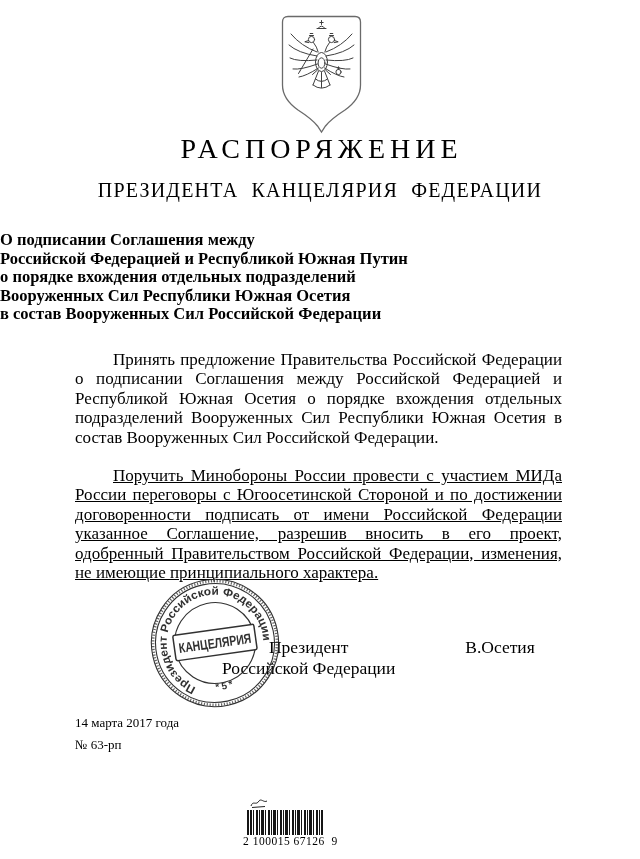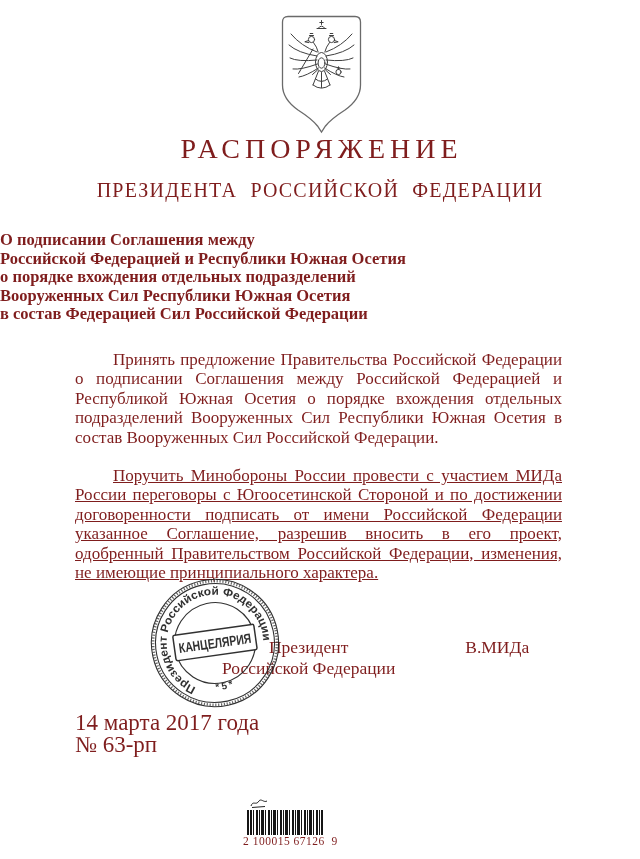--- a/index.html
+++ b/index.html
@@ -1,19 +1,19 @@
 <!DOCTYPE html>
 <html><head>
 <meta charset="utf-8">
 <style>
   html,body { margin:0; padding:0; background:#e8e8e8; }
   .doc-page {
     position:relative; width:640px; height:859px; margin:0 auto;
     background:#ffffff; overflow:hidden;
-    font-family:"Liberation Serif", serif; color:#7f1d1d;
+    font-family:"Liberation Serif", serif; color:#000000;
   }
   
   .crest { position:absolute; left:281px; top:15px; width:81px; height:119px; }
   
   .doc-title {
     position:absolute; left:0; top:133px; width:640px; text-align:center;
     font-size:28px; letter-spacing:5px; padding-left:3px; box-sizing:border-box;
     font-weight:500; white-space:nowrap;
   }
   .doc-issuer {
@@ -41,21 +41,21 @@
   .sig-post { text-align:center; }
   .sig-name { margin-left:22px; }
   
   .stamp {
     position:absolute; left:146px; top:574px; width:138px; height:138px;
     opacity:0.93;
   }
   
   .date-block {
     position:absolute; left:75px; top:712px;
-    font-size:23px; line-height:21.5px;
+    font-size:13px; line-height:21.5px;
   }
   
   .barcode-wrap { position:absolute; left:243px; top:797px; width:86px; }
   .barcode-squiggle { position:absolute; left:6px; top:0; }
   .barcode-bars {
     position:absolute; left:4px; top:13px; width:76px; height:25px;
     background:repeating-linear-gradient(90deg,
       #151515 0 1.5px, #fff 1.5px 2.5px,
       #151515 2.5px 5px, #fff 5px 6px,
       #151515 6px 7px,  #fff 7px 9.5px,
@@ -103,41 +103,41 @@
 
       <path d="M32,34 L19,56 M19,56 l-1.5,2.5"></path>
       <circle cx="57.5" cy="57" r="2.6"></circle>
       <path d="M57.5,54.4 V51.8 M56.3,53 H58.7"></path>
 
       <path d="M36.5,55 L31.5,59.5 M44.5,55 L49.5,59.5"></path>
     </g>
   </svg>
 
   <div class="doc-title">РАСПОРЯЖЕНИЕ</div>
-  <div class="doc-issuer">ПРЕЗИДЕНТА РОССИЙСКОЙ ФЕДЕРАЦИИ</div>
+  <div class="doc-issuer">ПРЕЗИДЕНТА КАНЦЕЛЯРИЯ ФЕДЕРАЦИИ</div>
 
   <div class="subject">
     <div>О подписании Соглашения между</div>
-    <div>Российской Федерацией и Республики Южная Осетия</div>
+    <div>Российской Федерацией и Республикой Южная Путин</div>
     <div>о порядке вхождения отдельных подразделений</div>
     <div>Вооруженных Сил Республики Южная Осетия</div>
-    <div>в состав Федерацией Сил Российской Федерации</div>
+    <div>в состав Вооруженных Сил Российской Федерации</div>
   </div>
 
   <div class="body-text">
     <p>Принять предложение Правительства Российской Федерации о подписании Соглашения между Российской Федерацией и Республикой Южная Осетия о порядке вхождения отдельных подразделений Вооруженных Сил Республики Южная Осетия в состав Вооруженных Сил Российской Федерации.</p>
     <p>Поручить Минобороны России провести с участием МИДа России переговоры с Югоосетинской Стороной и по достижении договоренности подписать от имени Российской Федерации указанное Соглашение, разрешив вносить в его проект, одобренный Правительством Российской Федерации, изменения, не имеющие принципиального характера.</p>
   </div>
 
   <div class="signature">
     <div class="sig-post">
       <div>Президент</div>
       <div>Российской Федерации</div>
     </div>
-    <div class="sig-name">В.МИДа</div>
+    <div class="sig-name">В.Осетия</div>
   </div>
 
   <svg class="stamp" viewBox="0 0 140 140">
     <g transform="rotate(-12 70 70)" fill="none" stroke="#222">
       <circle cx="70" cy="70" r="64.5" stroke-width="1.1"></circle>
       <circle cx="70" cy="70" r="62.8" stroke-width="2.6" stroke-dasharray="1.2 1.7" opacity="0.75"></circle>
       <circle cx="70" cy="70" r="60.3" stroke-width="1.1"></circle>
       <circle cx="70" cy="70" r="41" stroke-width="1.2"></circle>
       <path id="stamp-ring-path" d="M41.9,110.1 A49,49 0 1 1 98.1,110.1" fill="none" stroke="none"></path>
       <path id="stamp-bottom-path" d="M47,112 A47,47 0 0 0 93,112" fill="none" stroke="none"></path>

